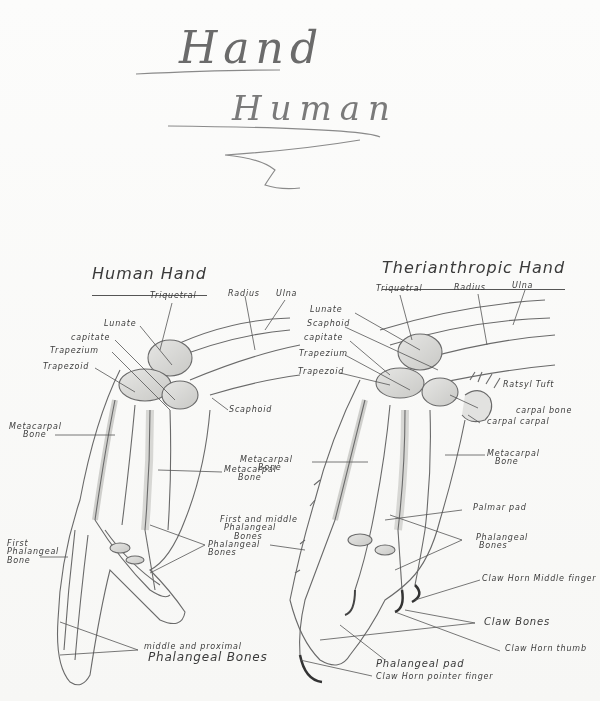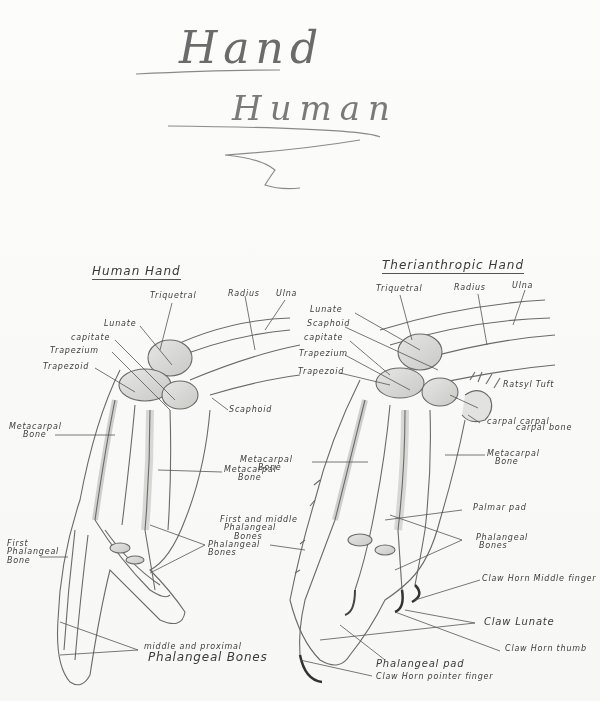--- a/index.html
+++ b/index.html
@@ -31,22 +31,22 @@
     font-family: "DejaVu Serif", serif;
     font-size: 44px; font-weight: 300; color: #6b6b6b;
     letter-spacing: 6px; font-style: italic; margin-left: 33px;
   }
   .title-sub {
     position: absolute; left: 232px; top: 88px;
     font-family: "DejaVu Serif", serif;
     font-size: 34px; color: #7a7a7a; letter-spacing: 8px; font-style: italic;
   }
   .section-title {
-    position: absolute; font-size: 12px; color: #3a3a3a; letter-spacing: 1px;
-    border-bottom: 1.5px solid #555; padding-bottom: 1px; font-style: italic;
+    position: absolute; font-size: 16px; color: #3a3a3a; letter-spacing: 1px;
+    border-bottom: 1.5px solid #555; padding-bottom: 12px; font-style: italic;
   }
 </style>
 </head>
 <body>
 
 <div class="paper"></div>
 
 <svg class="sketch" viewBox="0 0 600 701">
   <defs>
     <linearGradient id="bone" x1="0" y1="0" x2="1" y2="1">
@@ -208,37 +208,37 @@
 <div class="section-title" style="left:382px;top:258px;">Therianthropic Hand</div>
 <div class="lbl" style="left:376px;top:285px;">Triquetral</div>
 <div class="lbl" style="left:454px;top:284px;">Radius</div>
 <div class="lbl" style="left:512px;top:282px;">Ulna</div>
 <div class="lbl" style="left:310px;top:306px;">Lunate</div>
 <div class="lbl" style="left:307px;top:320px;">Scaphoid</div>
 <div class="lbl" style="left:304px;top:334px;">capitate</div>
 <div class="lbl" style="left:299px;top:350px;">Trapezium</div>
 <div class="lbl" style="left:298px;top:368px;">Trapezoid</div>
 <div class="lbl" style="left:503px;top:381px;">Ratsyl Tuft</div>
-<div class="lbl" style="left:516px;top:424px;">carpal bone</div>
+<div class="lbl" style="left:516px;top:407px;">carpal bone</div>
 <div class="lbl" style="left:487px;top:418px;">carpal carpal</div>
 <div class="lbl" style="left:487px;top:450px;">
   <span>Metacarpal</span><br>
   <span style="padding-left:8px">Bone</span>
 </div>
 <div class="lbl" style="left:240px;top:456px;">
   <span>Metacarpal</span><br>
   <span style="padding-left:18px">Bone</span>
 </div>
 <div class="lbl" style="left:220px;top:516px;">
   <span>First and middle</span><br>
   <span style="padding-left:4px">Phalangeal</span><br>
   <span style="padding-left:14px">Bones</span>
 </div>
 <div class="lbl" style="left:473px;top:504px;">Palmar pad</div>
 <div class="lbl" style="left:476px;top:534px;">
   <span>Phalangeal</span><br>
   <span style="padding-left:3px">Bones</span>
 </div>
 <div class="lbl" style="left:482px;top:575px;">Claw Horn Middle finger</div>
-<div class="lbl big" style="left:484px;top:617px;">Claw Lunate</div>
+<div class="lbl big" style="left:484px;top:617px;">Claw Bones</div>
 <div class="lbl" style="left:505px;top:645px;">Claw Horn thumb</div>
 <div class="lbl big" style="left:376px;top:659px;">Phalangeal pad</div>
 <div class="lbl" style="left:376px;top:673px;font-style:italic;">Claw Horn pointer finger</div>
 
 </body></html>

